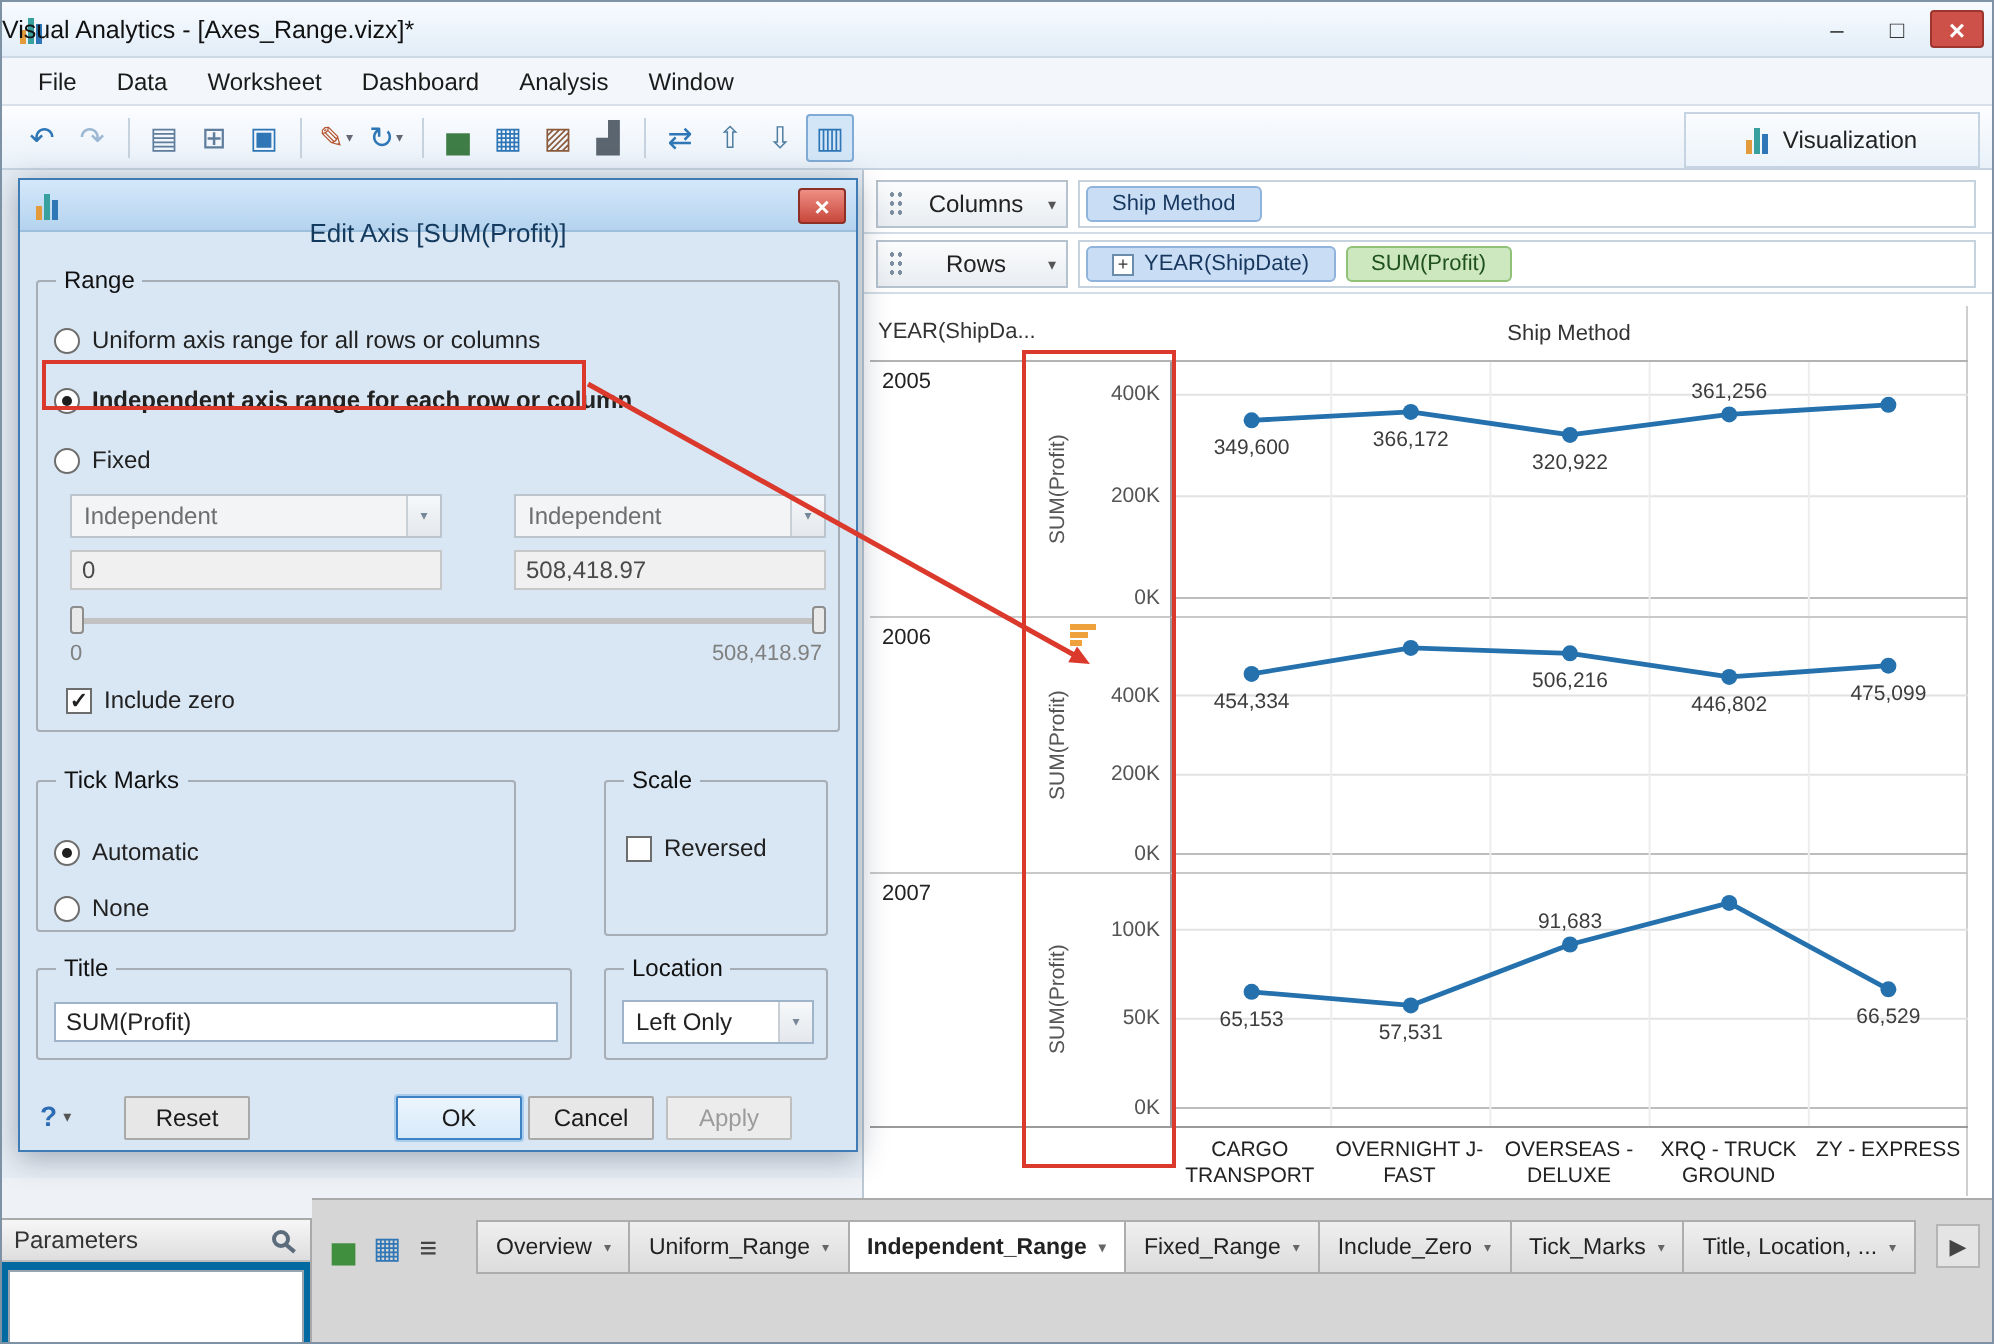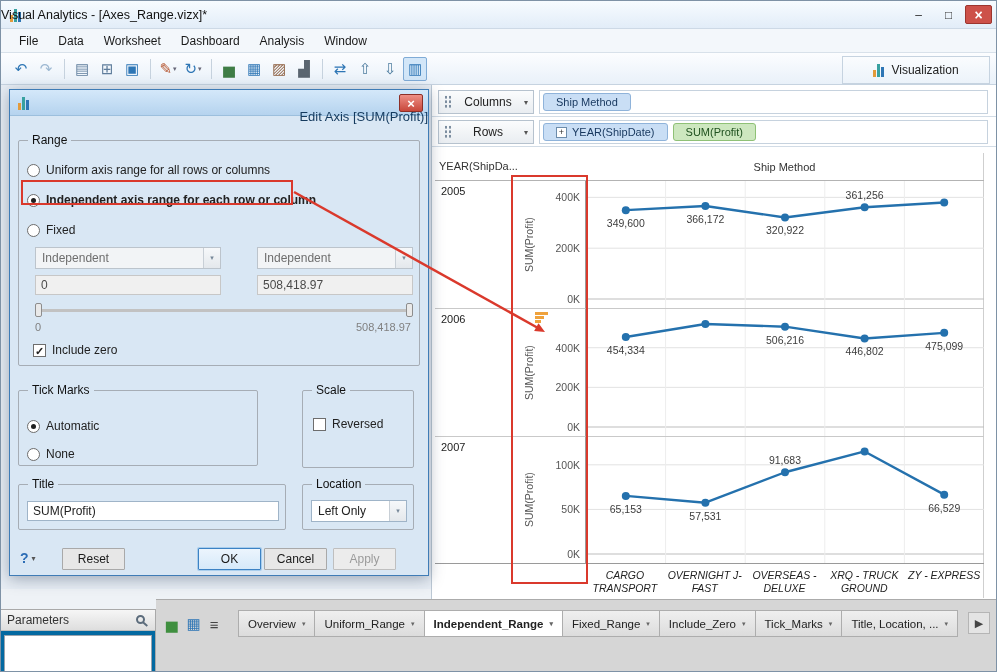--- a/index.html
+++ b/index.html
@@ -57,21 +57,21 @@
   .axis-cell{position:relative;border-bottom:1px solid #c9c9c9}
   .plot-cell{position:relative;border-left:1px solid #9a9a9a;border-bottom:1px solid #c9c9c9;overflow:hidden}
   .axis-title{position:absolute;left:0;top:0;bottom:0;width:16px;display:flex;align-items:center;justify-content:center;writing-mode:vertical-rl;transform:rotate(180deg);font-size:10.5px;color:#555}
   .tick{position:absolute;right:5px;font-size:10.5px;color:#555}
   .footer-labels{height:34px;display:flex;padding-top:5px}
   .cat{width:20%;text-align:center;font-size:10.5px;color:#222;line-height:1.25}
 
   
   .dlg{position:absolute;left:8px;top:88px;width:420px;height:487px;background:#d9e7f4;border:1px solid #3f7cb6;box-shadow:0 3px 14px rgba(20,40,70,.35);z-index:50}
   .dlg-tb{position:absolute;left:0;top:0;right:0;height:26px;background:linear-gradient(#d4e8fa,#b5d3ee);border-bottom:1px solid #9cbfdd}
-  .dlg-title{position:absolute;left:0;right:0;top:14px;height:26px;line-height:26px;text-align:right;font-size:13px;color:#143a5e}
+  .dlg-title{position:absolute;left:0;right:0;top:14px;height:26px;line-height:26px;text-align:center;font-size:13px;color:#143a5e}
   .dlg-icon{position:absolute;left:8px;top:6px}
   .dlg-close{position:absolute;right:5px;top:4px;width:24px;height:18px;background:linear-gradient(#ee8f85,#c8473b);border:1px solid #8d2f27;border-radius:2px;color:#fff;font-size:13px;font-weight:bold;display:flex;align-items:center;justify-content:center;z-index:2}
   .dlg-body{position:absolute;left:0;top:26px;right:0;bottom:0}
   .grp{position:absolute;border:1px solid #a6adb5;border-radius:2px}
   .grp>.legend{position:absolute;top:-8px;left:9px;background:#d9e7f4;padding:0 4px;font-size:12px;color:#111}
   #grp-range{left:8px;top:24px;width:402px;height:226px}
   #grp-ticks{left:8px;top:274px;width:240px;height:76px}
   #grp-scale{left:292px;top:274px;width:112px;height:78px}
   #grp-title{left:8px;top:368px;width:268px;height:46px}
   #grp-loc{left:292px;top:368px;width:112px;height:46px}
@@ -335,21 +335,21 @@
           <circle cx="199" cy="35.249325" r="4" fill="#2471ad"></circle>
           <circle cx="278.6" cy="14.458333333333329" r="4" fill="#2471ad"></circle>
           <circle cx="358.2" cy="57.67830833333334" r="4" fill="#2471ad"></circle>
           <text x="39.8" y="75.90524166666667" text-anchor="middle" font-size="10.5" fill="#3d3d3d">65,153</text>
           <text x="119.4" y="82.701525" text-anchor="middle" font-size="10.5" fill="#3d3d3d">57,531</text>
           <text x="199" y="27.249325" text-anchor="middle" font-size="10.5" fill="#3d3d3d">91,683</text>
           <text x="358.2" y="74.67830833333335" text-anchor="middle" font-size="10.5" fill="#3d3d3d">66,529</text>
         </svg>
       </div>
       <div class="footer-spacer" style="grid-column: 1 / 3;"></div>
-      <div class="footer-labels" style="grid-column: 3; font-style: italic;">
+      <div class="footer-labels" style="grid-column: 3;">
         <div class="cat">
           <div>CARGO</div>
           <div>TRANSPORT</div>
         </div>
         <div class="cat">
           <div>OVERNIGHT J-</div>
           <div>FAST</div>
         </div>
         <div class="cat">
           <div>OVERSEAS -</div>

